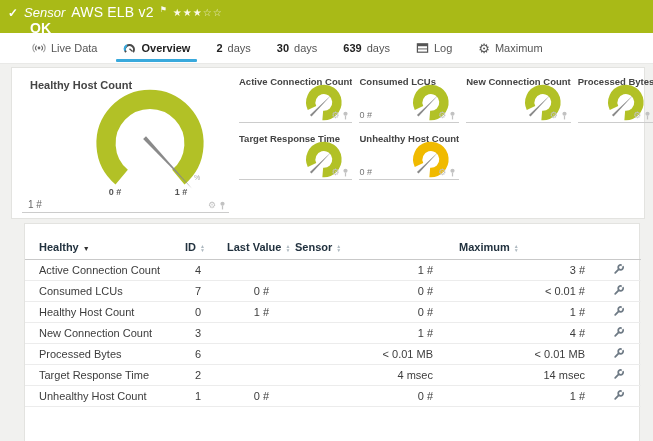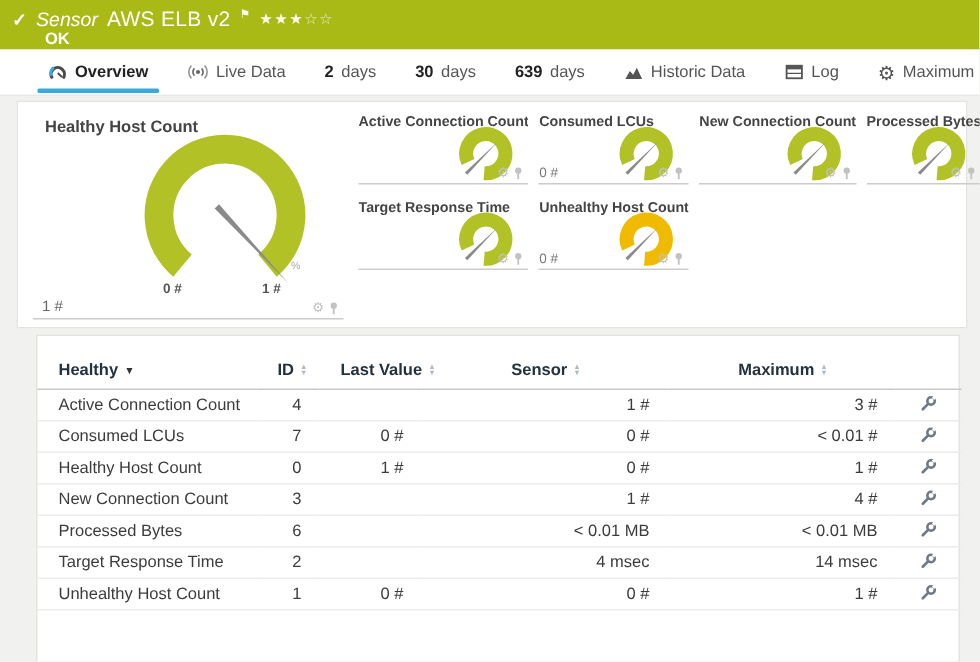--- a/index.html
+++ b/index.html
@@ -22,21 +22,21 @@
   }
   .check { font-size:12px; font-weight:bold; }
   .kind  { font-style:italic; font-size:13px; }
   .title { font-size:14px; font-weight:normal; letter-spacing:.2px; }
   .flag  { font-size:8px; vertical-align:super; position:relative; top:-5px; opacity:.95; }
   .stars { font-size:10px; letter-spacing:1px; position:relative; top:-1px; }
   .stars .filled { color:#fdfbe8; }
   .stars .empty  { color:rgba(255,255,255,.75); }
   .status-ok {
     position:absolute; left:30px; top:20px;
-    font-size:11px; font-weight:bold; color:#fff;
+    font-size:14px; font-weight:bold; color:#fff;
   }
 
   
   .tabbar {
     position:absolute; left:0; top:33px; width:653px; height:31px;
     background:#fff; border-bottom:1px solid #e9e9e7;
     display:flex; align-items:center; gap:26px;
     padding-left:32px; font-size:11px; color:#555;
   }
   .tab { height:100%; display:flex; align-items:center; gap:5px; position:relative; cursor:pointer; white-space:nowrap; }
@@ -81,21 +81,21 @@
   .table-box {
     position:absolute; left:24px; top:223px; width:616px; height:218px;
     background:#fff; border:1px solid #e3e3e0; border-bottom:none;
     padding-top:14px;
   }
   table { width:100%; border-collapse:collapse; table-layout:fixed; font-size:11px; color:#3c3c3c; }
   th {
     font-size:11px; font-weight:bold; color:#22323f; text-align:left;
     padding:3px 12px 6px 14px; border-bottom:1px solid #c9c9c9; white-space:nowrap;
   }
-  th.r { text-align:center; padding-right:12px; }
+  th.r { text-align:left; padding-right:12px; }
   td { padding:4px 12px 4px 14px; border-bottom:1px solid #ececec; height:14px; white-space:nowrap; overflow:hidden; }
   td.num { text-align:right; }
   td.act { text-align:center; padding:2px 6px; }
   .sort { display:inline-flex; flex-direction:column; margin-left:4px; vertical-align:middle; line-height:4px; }
   .sort i { font-style:normal; font-size:5px; color:#aeb9c0; }
   .sorted-ind { font-size:7px; color:#333; margin-left:4px; vertical-align:middle; }
   .wrench { display:inline-block; cursor:pointer; }
 </style>
 </head>
 <body>
@@ -105,53 +105,47 @@
     <span class="check">✓</span>
     <span class="kind">Sensor</span>
     <span class="title">AWS ELB v2</span>
     <span class="flag">⚑</span>
     <span class="stars"><span class="filled">★★★</span><span class="empty">☆☆</span></span>
   </div>
   <div class="status-ok">OK</div>
 </div>
 
 <div class="tabbar">
+  <div class="tab">
+    <svg width="14" height="12" viewBox="0 0 14 12">
+      <circle cx="7" cy="6" r="1.4" fill="#666"></circle>
+      <path d="M4.6 3.6 a3.4 3.4 0 0 0 0 4.8 M9.4 3.6 a3.4 3.4 0 0 1 0 4.8" fill="none" stroke="#666" stroke-width="1.1"></path>
+      <path d="M2.6 1.8 a6 6 0 0 0 0 8.4 M11.4 1.8 a6 6 0 0 1 0 8.4" fill="none" stroke="#999" stroke-width="1.1"></path>
+    </svg>
+    <span>Live Data</span>
+  </div>
   <div class="tab active">
     <svg width="13" height="13" viewBox="0 0 14 14">
       <path d="M3.2 11 A4.8 4.8 0 1 1 10.8 11" fill="none" stroke="#4a4a4a" stroke-width="2.2"></path>
       <path d="M2.3 9.2 A4.8 4.8 0 0 1 4.2 3.3" fill="none" stroke="#39a9dc" stroke-width="2.2"></path>
       <line x1="7" y1="7.2" x2="10" y2="10" stroke="#4a4a4a" stroke-width="1.4"></line>
     </svg>
     <span>Overview</span>
   </div>
   <div class="tab">
-    <svg width="14" height="12" viewBox="0 0 14 12">
-      <circle cx="7" cy="6" r="1.4" fill="#666"></circle>
-      <path d="M4.6 3.6 a3.4 3.4 0 0 0 0 4.8 M9.4 3.6 a3.4 3.4 0 0 1 0 4.8" fill="none" stroke="#666" stroke-width="1.1"></path>
-      <path d="M2.6 1.8 a6 6 0 0 0 0 8.4 M11.4 1.8 a6 6 0 0 1 0 8.4" fill="none" stroke="#999" stroke-width="1.1"></path>
-    </svg>
-    <span>Live Data</span>
-  </div>
-  <div class="tab">
     <span class="num">2</span>
     <span>days</span>
   </div>
   <div class="tab">
     <span class="num">30</span>
     <span>days</span>
   </div>
   <div class="tab">
     <span class="num">639</span>
     <span>days</span>
-  </div>
-  <div class="tab">
-    <svg width="13" height="12" viewBox="0 0 14 12">
-      <path d="M1 11 L4.2 5.2 L6.6 8 L9.2 3 L13 11 Z" fill="#555"></path>
-    </svg>
-    <span>Historic Data</span>
   </div>
   <div class="tab">
     <svg width="13" height="12" viewBox="0 0 14 12">
       <rect x="1.5" y="1.5" width="11" height="9" fill="none" stroke="#555" stroke-width="1.3"></rect>
       <rect x="1.5" y="1.5" width="11" height="2.6" fill="#555"></rect>
       <line x1="1.5" y1="7" x2="12.5" y2="7" stroke="#555" stroke-width="1"></line>
     </svg>
     <span>Log</span>
   </div>
   <div class="tab">

